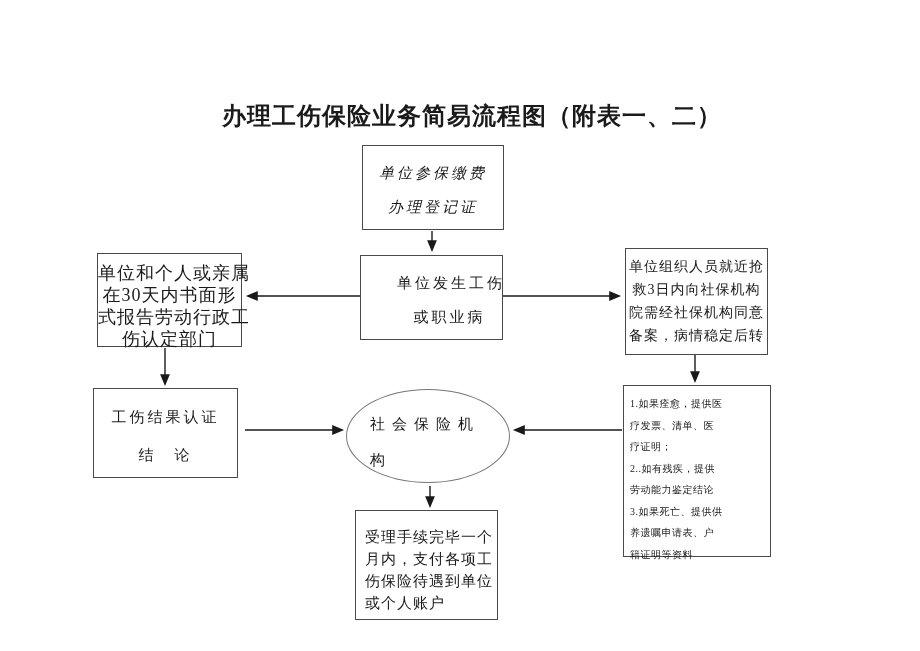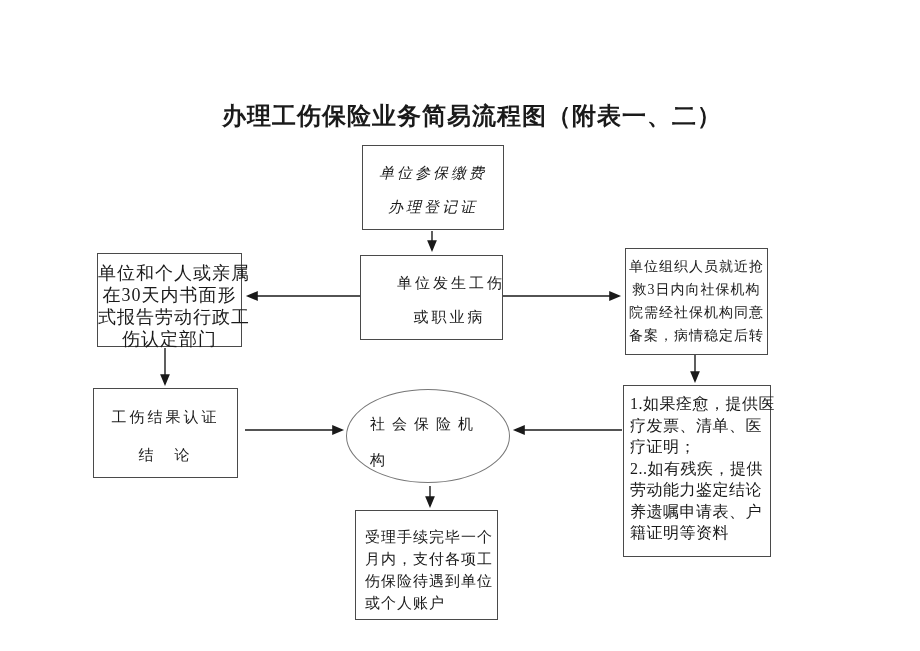--- a/index.html
+++ b/index.html
@@ -30,21 +30,21 @@
     box-sizing:border-box;
     font-size:15px;
     text-align:center;
   }
   .box .ln{white-space:nowrap;}
   #node-register{left:362px;top:145px;width:142px;height:85px;padding-top:10px;line-height:34px;letter-spacing:3px;font-style:italic;}
   #node-injury{left:360px;top:255px;width:143px;height:85px;padding-top:10px;line-height:34px;letter-spacing:3px;padding-left:36px;}
   #node-report{left:97px;top:253px;width:145px;height:94px;padding-top:8px;line-height:22px;font-size:18px;letter-spacing:1px;}
   #node-rescue{left:625px;top:248px;width:143px;height:107px;padding-top:6px;line-height:23px;font-size:14px;letter-spacing:1px;}
   #node-conclusion{left:93px;top:388px;width:145px;height:90px;padding-top:9px;line-height:38px;letter-spacing:3px;}
-  #node-materials{left:623px;top:385px;width:148px;height:172px;padding:7px 6px;line-height:21.5px;font-size:16px;text-align:left;letter-spacing:0.5px;}
+  #node-materials{left:623px;top:385px;width:148px;height:172px;padding:7px 6px;line-height:21.5px;font-size:10px;text-align:left;letter-spacing:0.5px;}
   #node-payment{left:355px;top:510px;width:143px;height:110px;padding:15px 9px;line-height:22px;text-align:left;letter-spacing:1px;}
   #node-agency{
     position:absolute;left:346px;top:389px;width:164px;height:94px;
     border:1px solid #777;border-radius:50%;
     box-sizing:border-box;background:var(--bg);
     font-size:15px;
   }
   #node-agency .inner{
     width:116px;margin:16px auto 0 auto;
     text-align:left;line-height:36px;letter-spacing:7px;
@@ -110,20 +110,21 @@
       <div class="ln">构</div>
     </div>
   </div>
 
   <div class="box" id="node-materials">
     <div class="ln">1.如果痊愈，提供医</div>
     <div class="ln">疗发票、清单、医</div>
     <div class="ln">疗证明；</div>
     <div class="ln">2..如有残疾，提供</div>
     <div class="ln">劳动能力鉴定结论</div>
+    <div class="ln">3.如果死亡、提供供</div>
     <div class="ln">养遗嘱申请表、户</div>
     <div class="ln">籍证明等资料</div>
   </div>
 
   <div class="box" id="node-payment">
     <div class="ln">受理手续完毕一个</div>
     <div class="ln">月内，支付各项工</div>
     <div class="ln">伤保险待遇到单位</div>
     <div class="ln">或个人账户</div>
   </div>

